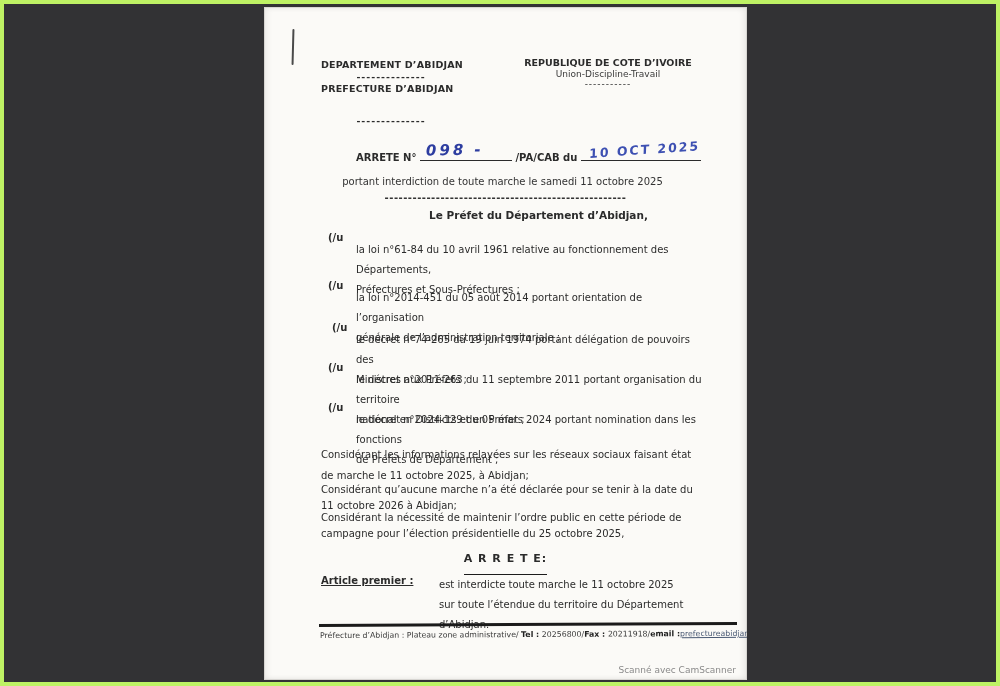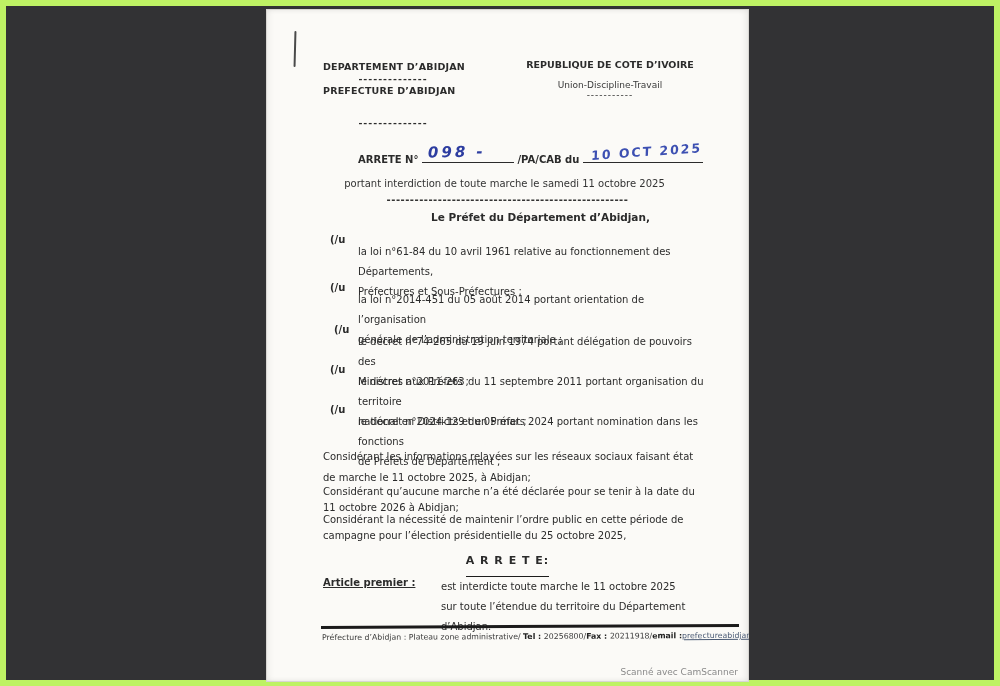--- a/index.html
+++ b/index.html
@@ -3,21 +3,21 @@
 <meta charset="utf-8">
 <style>
   * { margin: 0; padding: 0; box-sizing: border-box; }
   html, body { width: 1000px; height: 686px; overflow: hidden; }
   body {
     font-family: "DejaVu Sans", "Liberation Sans", sans-serif;
     background: #323234;
   }
   .frame {
     position: absolute; left: 0; top: 0; width: 1000px; height: 686px;
-    border: 6px solid #bef264;
+    border: 4px solid #bef264;
     background: #323234;
   }
   .page {
     position: absolute;
     left: 260px; top: 3px;            
     width: 483px; height: 673px;
     background: #fbfaf7;
     box-shadow: inset 0 0 0 1px #d8d6d2, inset -3px 0 6px rgba(0,0,0,.08), inset 3px 0 6px rgba(0,0,0,.06);
     color: #2b2b2b;
     overflow: hidden;
@@ -25,21 +25,21 @@
   .artifact-mark {
     position: absolute; left: 28px; top: 22px; width: 2px; height: 36px;
     background: #4a4a4a; transform: rotate(1.5deg); border-radius: 1px;
   }
   
   .hdr-left { position: absolute; left: 57px; top: 52px; width: 200px; font-weight: bold; font-size: 9.5px; line-height: 12px; letter-spacing: .2px; }
   .hdr-left .dashes { font-weight: bold; text-align: center; width: 140px; letter-spacing: 1px; }
   .hdr-left .dashes2 { margin-top: 20px; }
   .hdr-right { position: absolute; left: 255px; top: 50px; width: 178px; text-align: center; }
   .hdr-right .title { font-weight: bold; font-size: 9.5px; }
-  .hdr-right .motto { font-size: 9px; margin-top: 10px; color: #3a3a3a; }
+  .hdr-right .motto { font-size: 9px; margin-top: 1px; color: #3a3a3a; }
   .hdr-right .dashes { font-size: 9px; letter-spacing: 1px; }
   
   .ref-line { position: absolute; left: 92px; top: 142px; white-space: nowrap; font-size: 10px; font-weight: bold; }
   .blank { display: inline-block; border-bottom: 1.5px solid #2b2b2b; position: relative; vertical-align: baseline; height: 12px; }
   .blank.num { width: 92px; }
   .blank.date { width: 120px; }
   .ink-number {
     position: absolute; left: 6px; top: -8px;
     color: #2d3da0; font-size: 15px; font-weight: bold; letter-spacing: 3px;
     transform: rotate(-1deg); font-style: italic;

